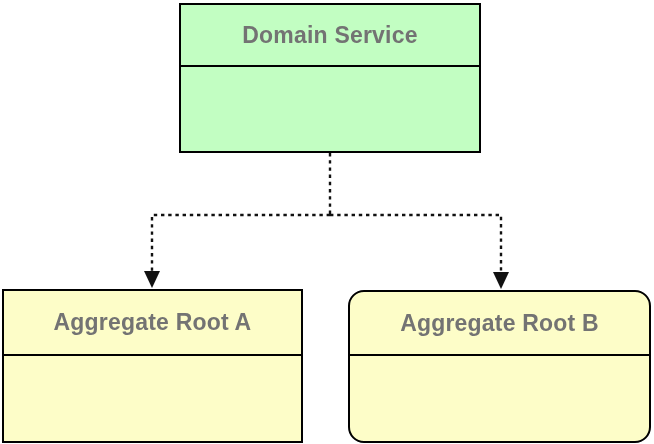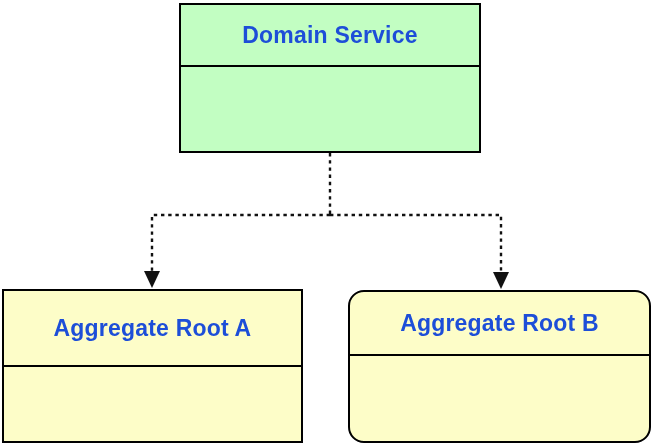--- a/index.html
+++ b/index.html
@@ -42,30 +42,30 @@
   .uml-node.green { background: var(--fill-green, #c2fec2); }
   .uml-node.yellow { background: var(--fill-yellow, #fdfdc8); }
   .node-title {
     box-sizing: border-box;
     border-bottom: 2px solid var(--border, #000000);
     display: flex;
     align-items: center;
     justify-content: center;
     font-weight: bold;
     font-size: 23px;
-    color: #1d4ed8;
+    color: #737373;
     letter-spacing: 0.2px;
   }
   .node-body {
     flex: 1;
   }
   #node-domain-service { left: 179px; top: 3px;   width: 302px; height: 150px; }
   #node-domain-service .node-title { height: 62px; }
   #node-aggregate-a    { left: 2px;   top: 289px; width: 301px; height: 154px; }
-  #node-aggregate-a .node-title { height: 76px; }
+  #node-aggregate-a .node-title { height: 65px; }
   #node-aggregate-b    { left: 348px; top: 290px; width: 303px; height: 153px; border-radius: 16px; }
   #node-aggregate-b .node-title { height: 64px; }
 </style>
 </head>
 <body>
 
 <div class="canvas">
 
   <svg class="edge-layer" width="654" height="444" viewBox="0 0 654 444" xmlns="http://www.w3.org/2000/svg">
     <path class="edge" d="M330,153 L330,215"></path>

